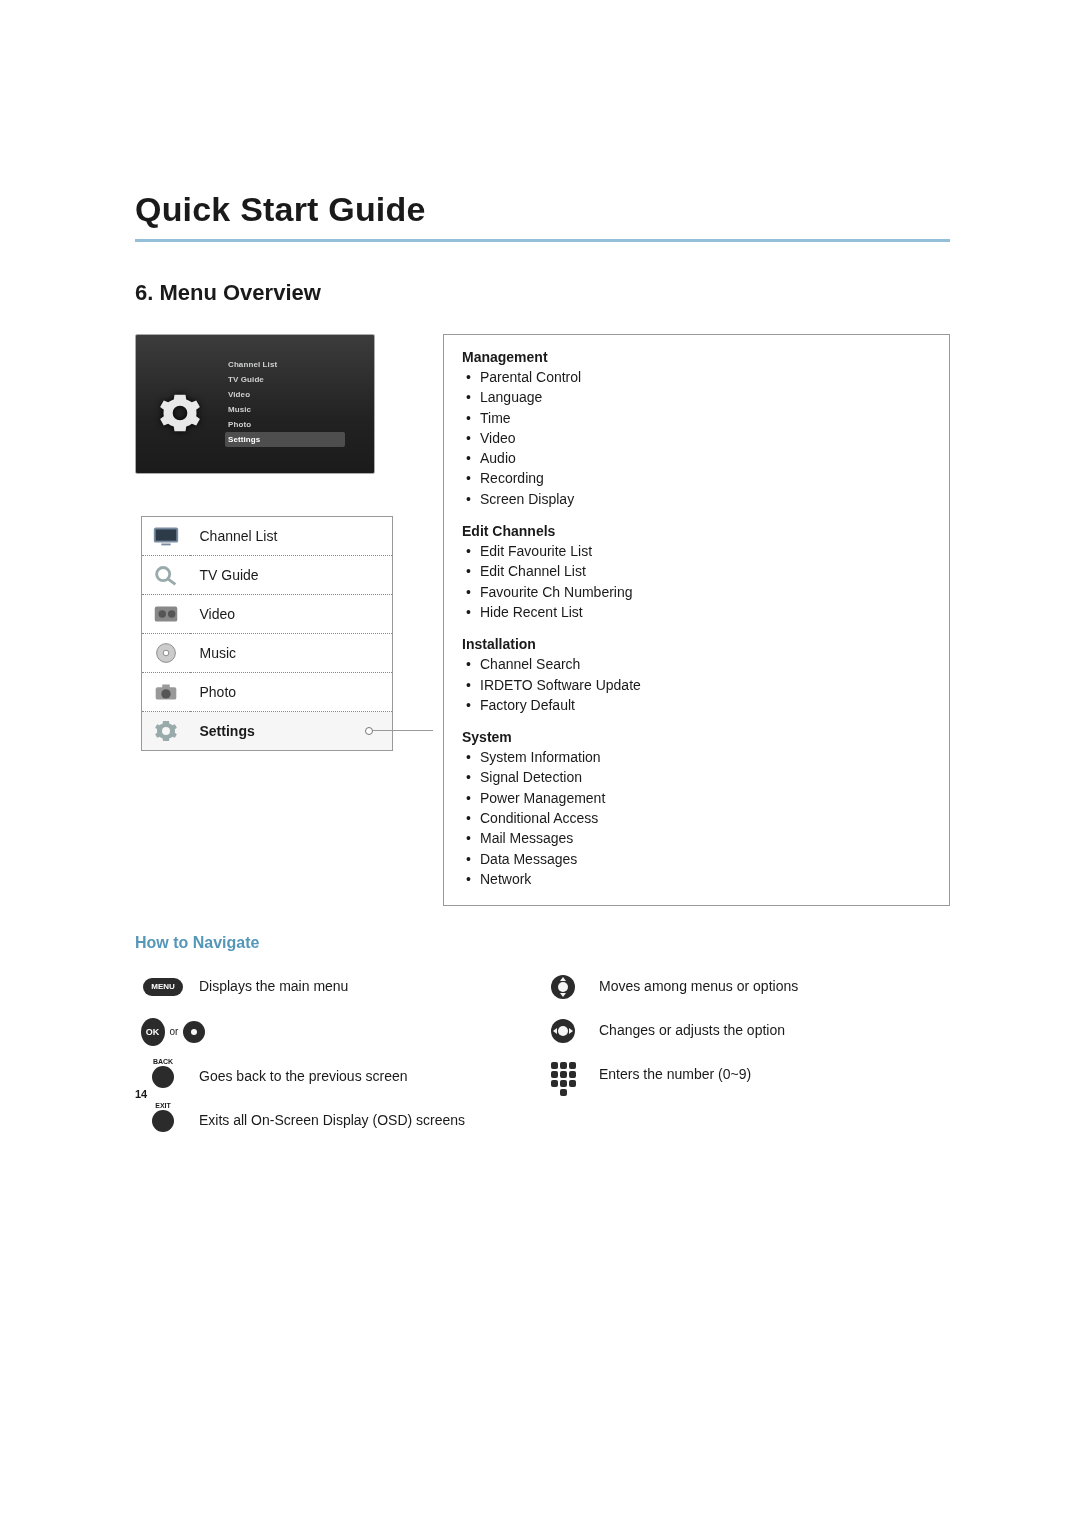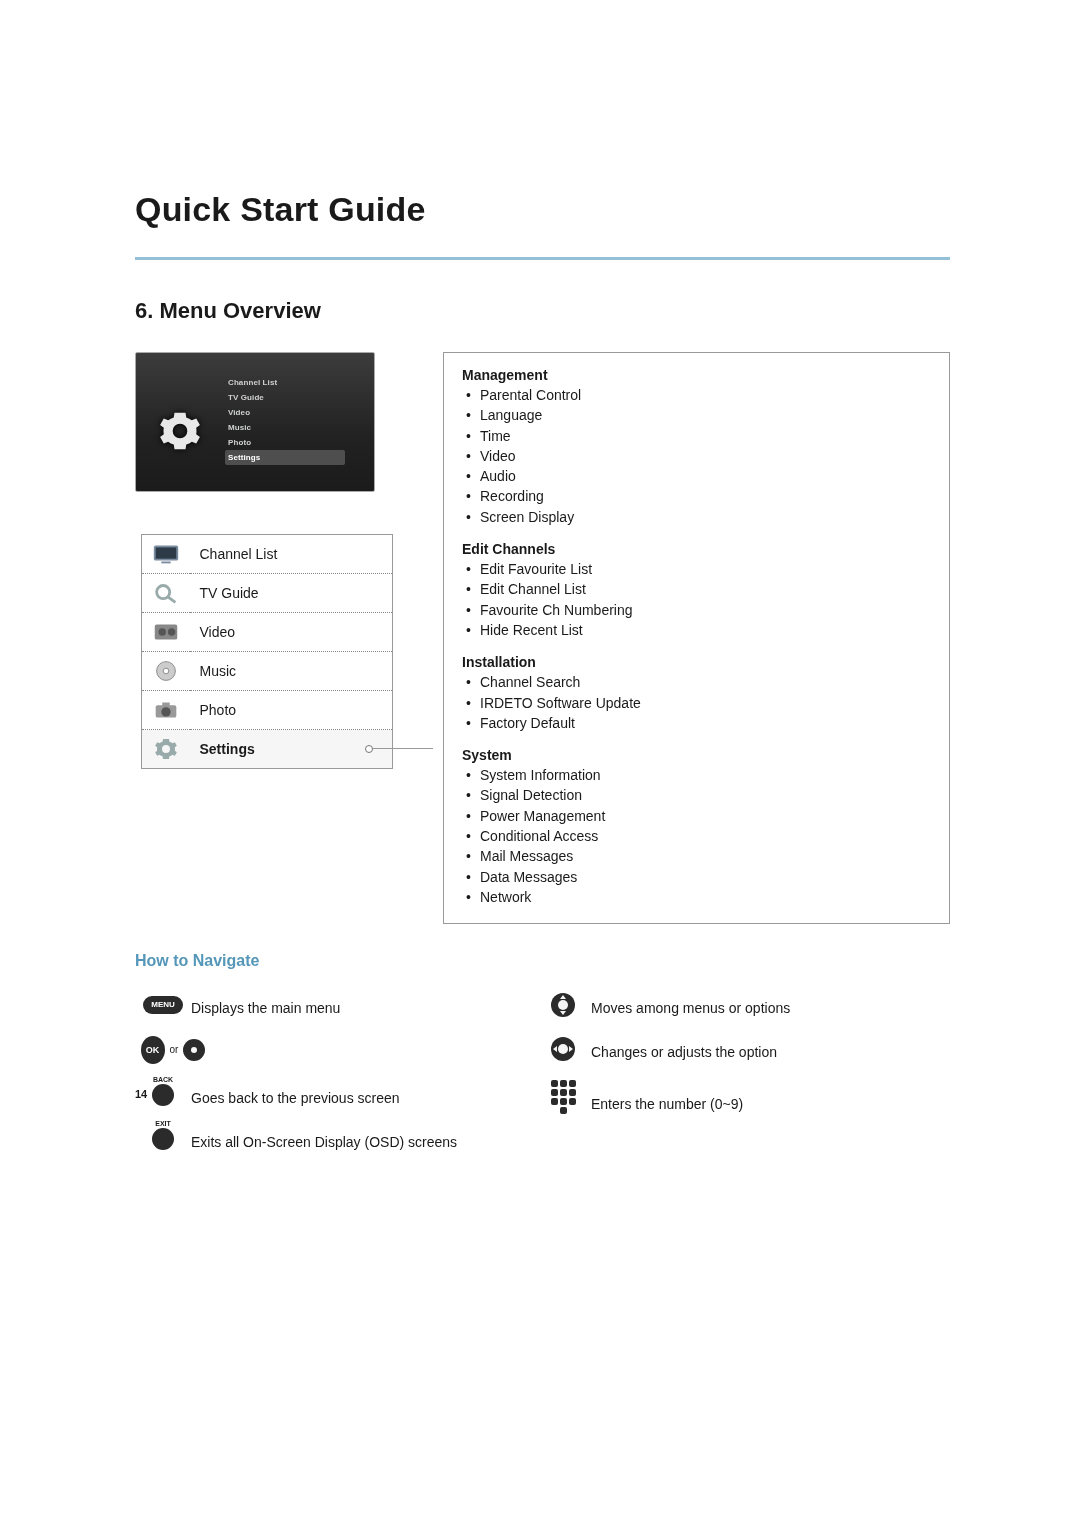--- a/index.html
+++ b/index.html
@@ -1,18 +1,18 @@
 <!DOCTYPE html>
 <html><head>
 <meta charset="utf-8">
 <style>
   * { box-sizing: border-box; margin: 0; padding: 0; }
   html, body { width: 1080px; height: 1527px; background: #fff; font-family: "Myriad Pro", "Segoe UI", Arial, sans-serif; color: #1a1a1a; }
   .page { padding: 190px 130px 0 135px; position: relative; }
-  .title { font-size: 34px; font-weight: 700; letter-spacing: 0.2px; margin-bottom: 28px; }
+  .title { font-size: 34px; font-weight: 700; letter-spacing: 0.2px; margin-bottom: 10px; }
   .rule { height: 3px; background: #93bfd8; margin-bottom: 38px; }
   .section { font-size: 22px; font-weight: 700; margin-bottom: 28px; }
   .overview { display: flex; gap: 38px; align-items: flex-start; }
   .left-col { width: 270px; }
   .shot {
     width: 240px; height: 140px; background: linear-gradient(180deg,#3c3c3c,#222 60%,#1b1b1b);
     border: 1px solid #aaa; position: relative; border-radius: 2px; margin-bottom: 42px;
   }
   .shot .gear {
     position: absolute; left: 22px; top: 56px; width: 44px; height: 44px;
@@ -38,21 +38,21 @@
   }
   .sb-group-title { font-weight: 700; margin-top: 14px; margin-bottom: 2px; }
   .sb-group-title:first-child { margin-top: 0; }
   .sb-list { list-style: none; }
   .sb-list li { position: relative; padding-left: 18px; line-height: 1.45; }
   .sb-list li::before { content: "•"; position: absolute; left: 4px; top: 0; }
   .conn-dot { width: 8px; height: 8px; border: 1px solid #777; border-radius: 50%; background: #fff; }
   .how-head { font-size: 16px; font-weight: 700; color: #5597b8; margin: 28px 0 22px 0; }
   .nav-grid { display: flex; gap: 60px; }
   .nav-col { width: 340px; }
-  .nav-row { display: flex; align-items: flex-end; gap: 0; margin-bottom: 18px; font-size: 14px; line-height: 1.35;}
+  .nav-row { display: flex; align-items: flex-start; gap: 8px; margin-bottom: 18px; font-size: 14px; line-height: 1.35;}
   .nav-row .iconarea { width: 56px; display: flex; align-items:center; justify-content:center; flex-shrink:0; position:relative; min-height:26px;}
   .nav-row .desc { flex: 1; padding-top: 3px; }
   .btn-pill {
     background: #2b2b2b; color: #fff; font-size: 8px; font-weight: 700;
     border-radius: 12px; padding: 4px 8px; display:inline-flex; align-items:center; justify-content:center;
     min-width: 28px; height: 18px;
   }
   .btn-pill.ok { font-size: 9px; height: 28px; border-radius: 50%; width: 24px; min-width:24px; padding:0;}
   .btn-circ {
     width: 22px; height: 22px; background: #2b2b2b; border-radius: 50%; display:inline-flex; align-items:center; justify-content:center;

